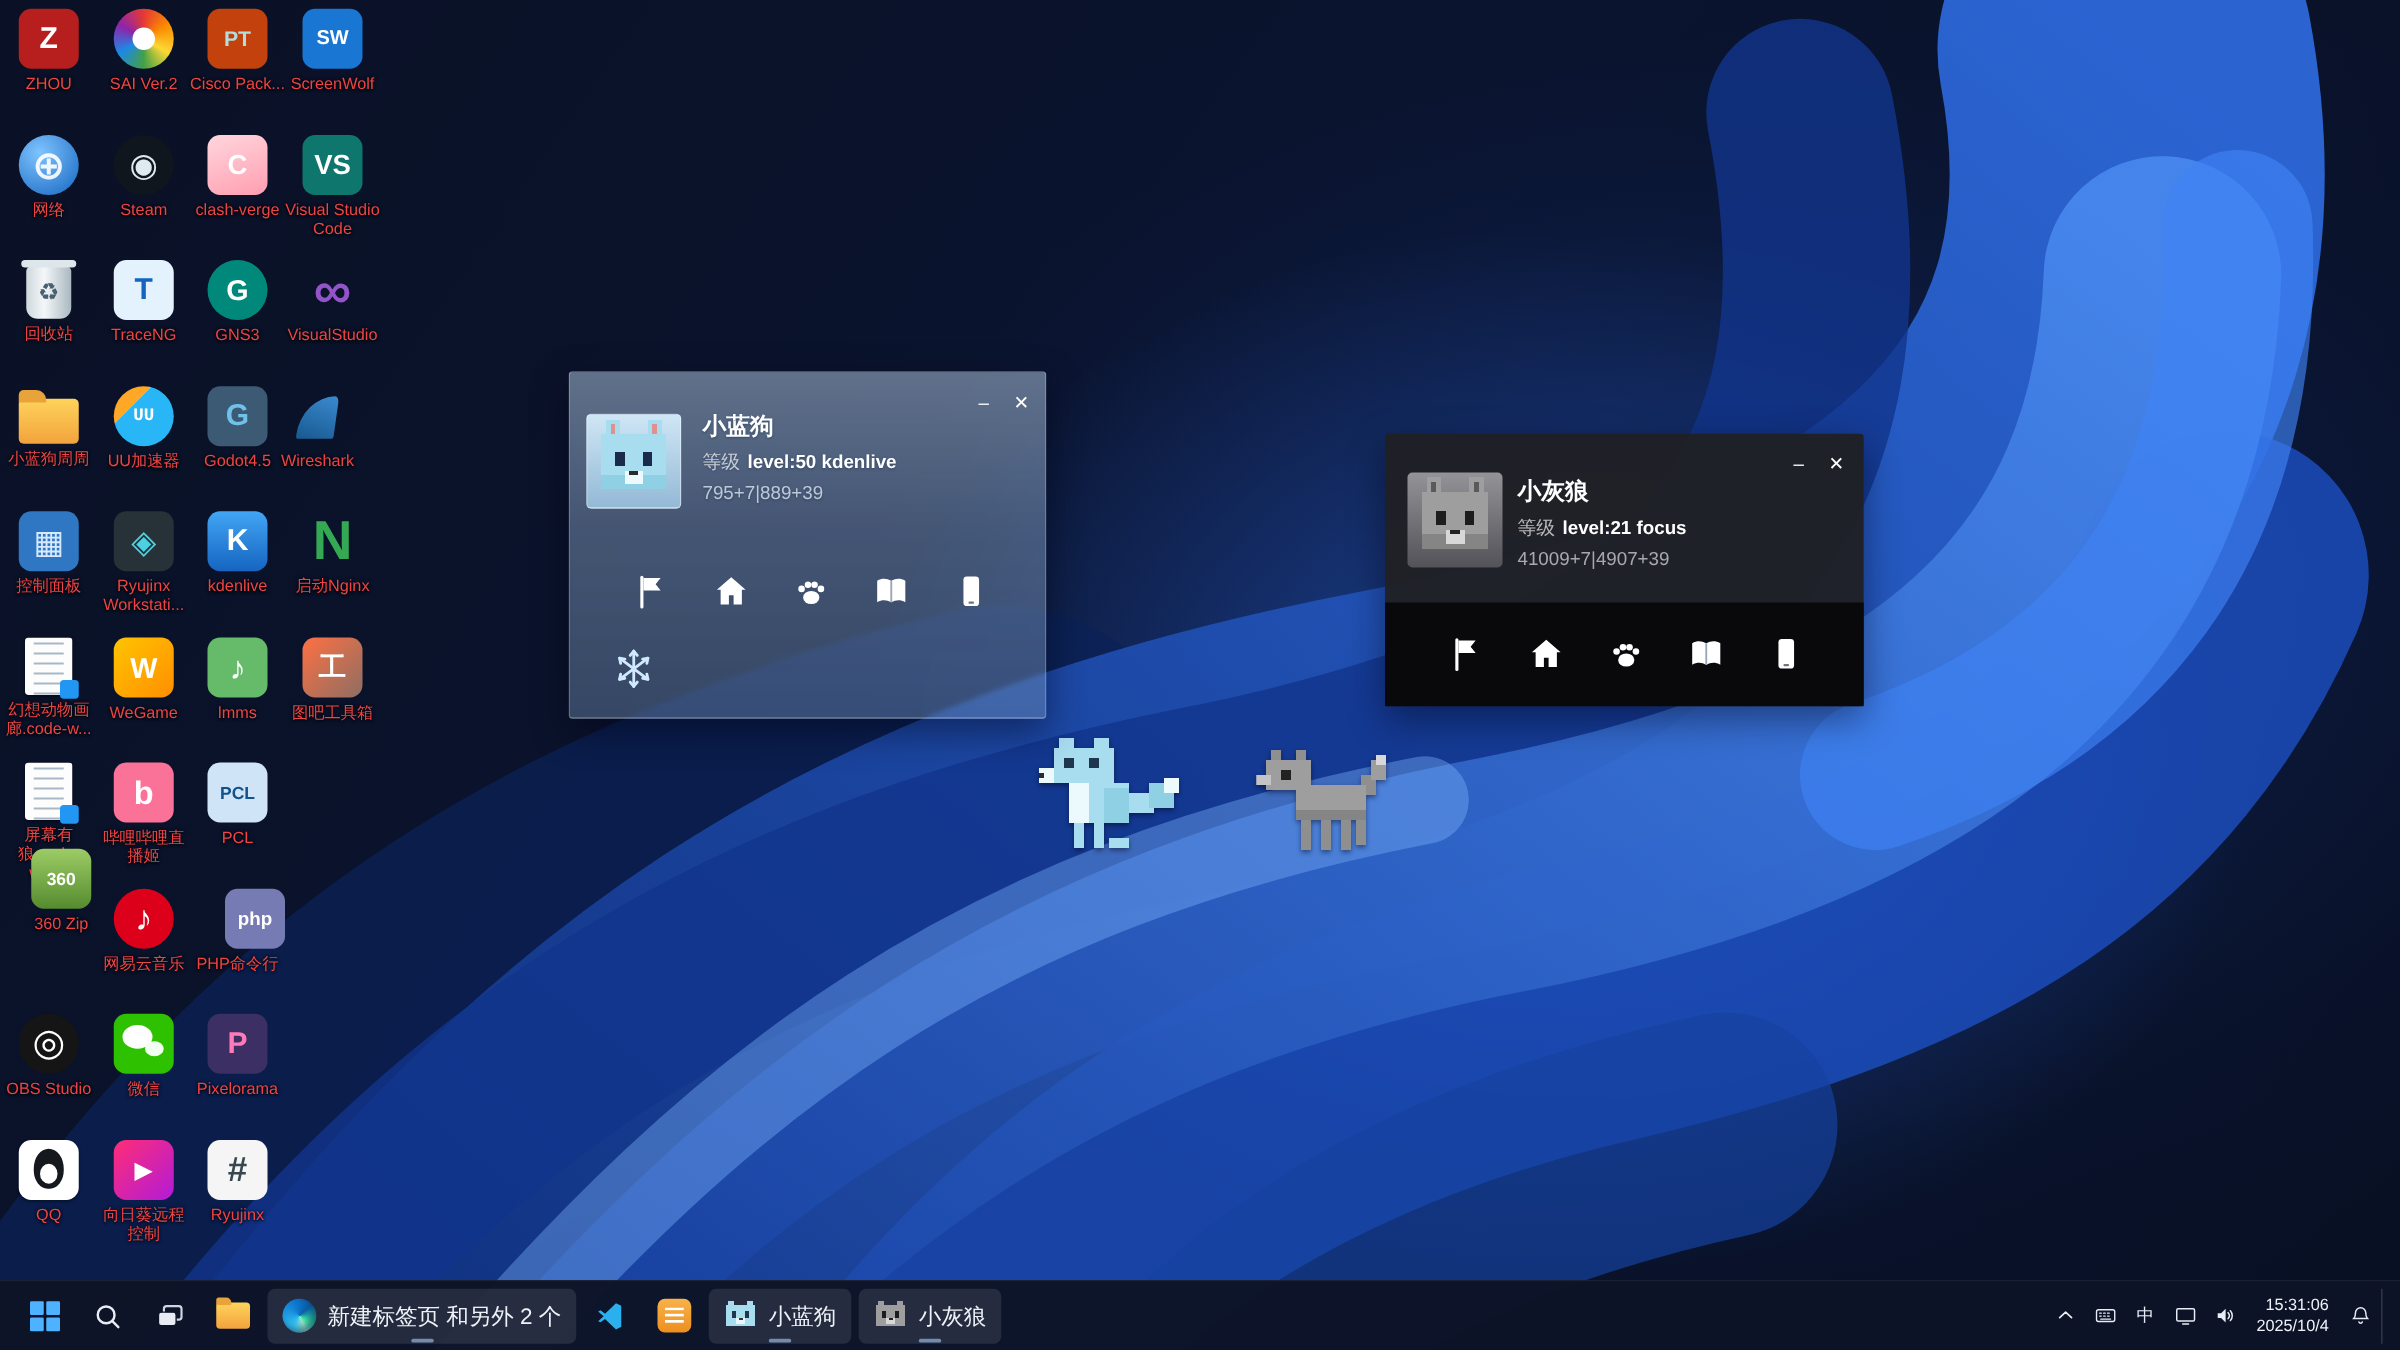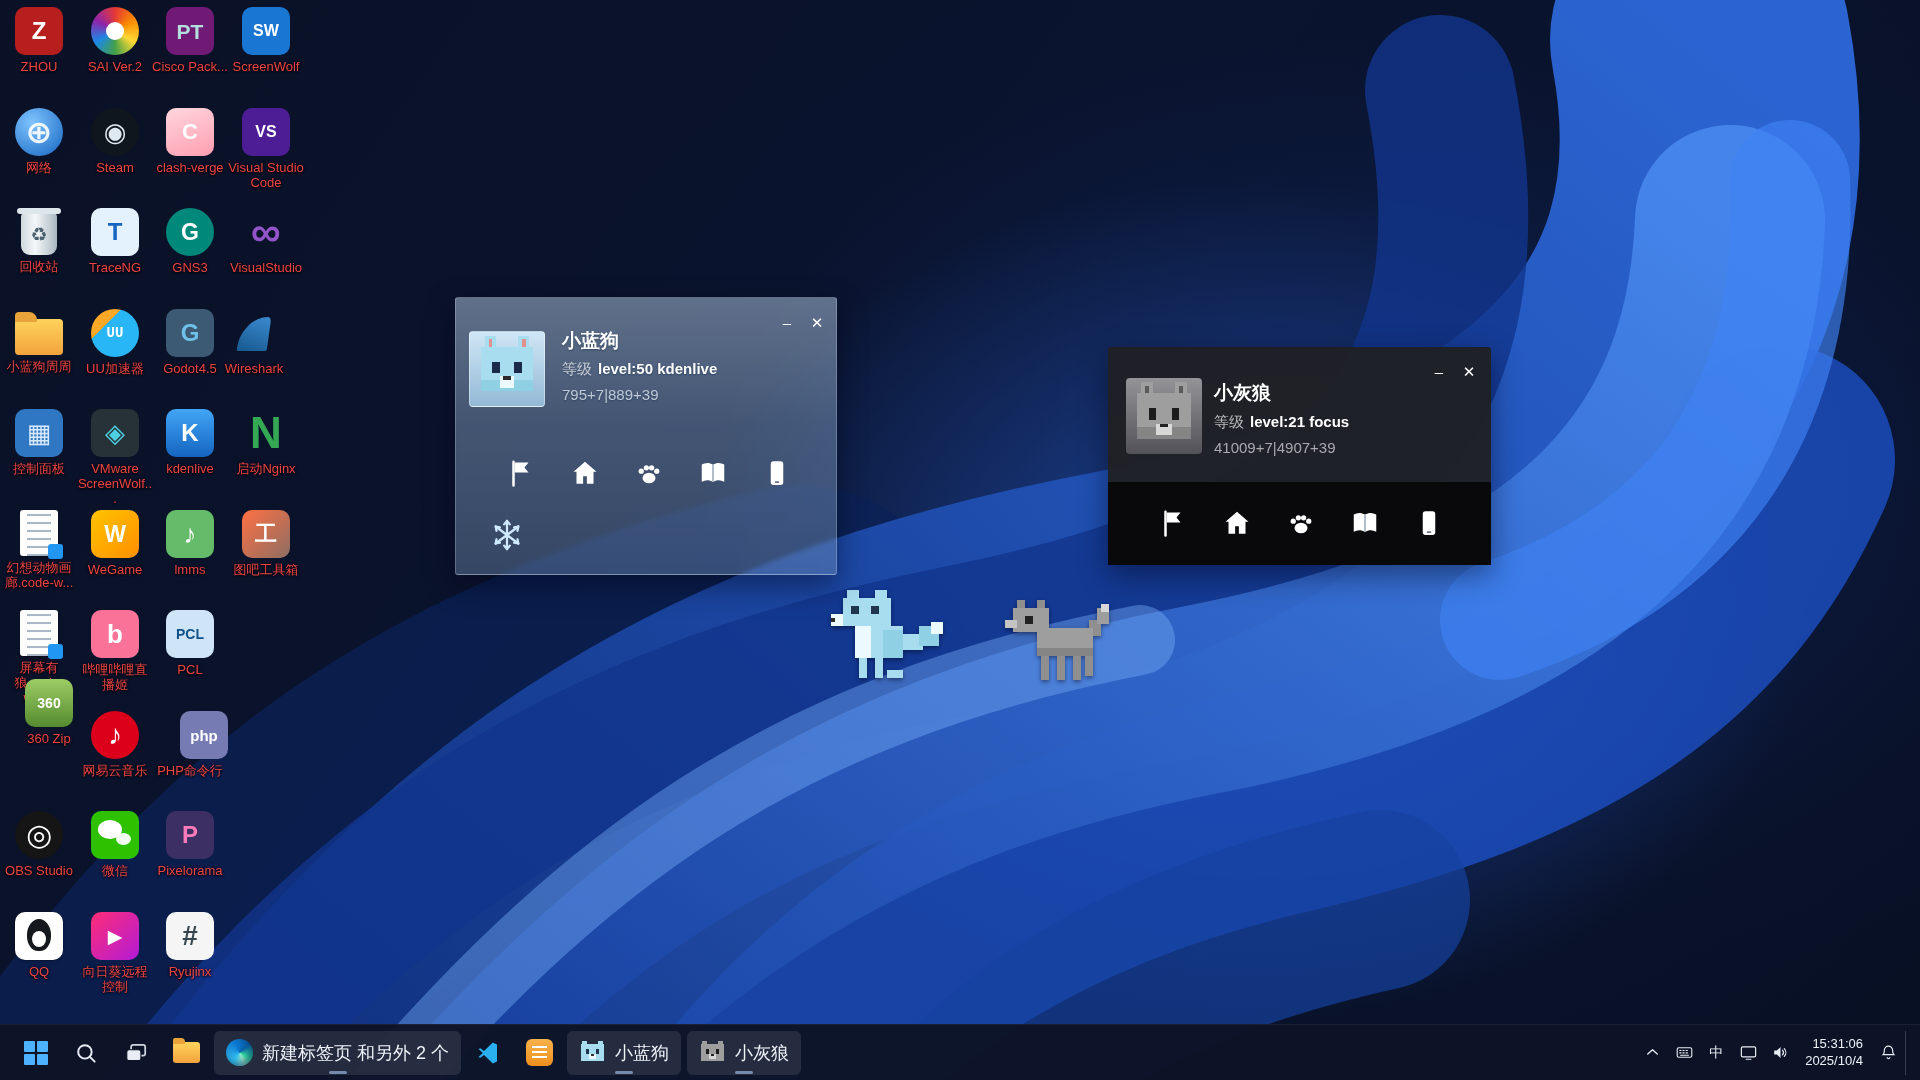--- a/index.html
+++ b/index.html
@@ -176,41 +176,41 @@
 <div class="desktop-grid" id="desktop-grid">
     <div class="di" style="left: 1px; top: 7px;">
       <div class="di-visual shape-square" style="background: rgb(183, 31, 31); color: rgb(255, 255, 255); font-size: 24px;">Z</div>
       <div class="di-label">ZHOU</div>
     </div>
     <div class="di" style="left: 77px; top: 7px;">
       <div class="di-visual shape-rainbow"></div>
       <div class="di-label">SAI Ver.2</div>
     </div>
     <div class="di" style="left: 152px; top: 7px;">
-      <div class="di-visual shape-square" style="background: #701a75; color: rgb(178, 223, 219); font-size: 21px; text-align: center;">PT</div>
+      <div class="di-visual shape-square" style="background: #c2410c; color: rgb(178, 223, 219); font-size: 17px; text-align: center;">PT</div>
       <div class="di-label">Cisco Pack...</div>
     </div>
     <div class="di" style="left: 228px; top: 7px; justify-content: flex-end;">
       <div class="di-visual shape-square" style="background: rgb(25, 118, 210); color: rgb(255, 255, 255); font-size: 16px;">SW</div>
       <div class="di-label">ScreenWolf</div>
     </div>
     <div class="di" style="left: 1px; top: 108px;">
       <div class="di-visual shape-circle" style="background: radial-gradient(circle at 35% 30%, rgb(127, 196, 255), rgb(21, 101, 192)); color: rgba(255, 255, 255, 0.9); font-size: 32px;">⊕</div>
       <div class="di-label">网络</div>
     </div>
     <div class="di" style="left: 77px; top: 108px;">
       <div class="di-visual shape-circle" style="background: rgb(16, 22, 29); color: rgb(223, 233, 242); font-size: 26px;">◉</div>
       <div class="di-label">Steam</div>
     </div>
     <div class="di" style="left: 152px; top: 108px;">
       <div class="di-visual shape-square" style="background: linear-gradient(160deg, rgb(255, 214, 222), rgb(255, 158, 176)); color: rgb(255, 255, 255); font-size: 22px;">C</div>
       <div class="di-label">clash-verge</div>
     </div>
     <div class="di" style="left: 228px; top: 108px;">
-      <div class="di-visual shape-square" style="background: #4c1d95; color: rgb(255, 255, 255); font-size: 16px;">VS</div>
+      <div class="di-visual shape-square" style="background: #0f766e; color: rgb(255, 255, 255); font-size: 22px;">VS</div>
       <div class="di-label">Visual Studio Code</div>
     </div>
     <div class="di" style="left: 1px; top: 208px;">
       <div class="di-visual shape-bin" style="color: rgb(73, 96, 110); font-size: 19px;">♻</div>
       <div class="di-label">回收站</div>
     </div>
     <div class="di" style="left: 77px; top: 208px;">
       <div class="di-visual shape-square" style="background: rgb(227, 242, 253); color: rgb(21, 101, 192); font-size: 24px;">T</div>
       <div class="di-label">TraceNG</div>
     </div>
@@ -237,21 +237,21 @@
     <div class="di" style="left: 216px; top: 309px; align-items: center;">
       <div class="di-visual shape-fin"></div>
       <div class="di-label">Wireshark</div>
     </div>
     <div class="di" style="left: 1px; top: 409px;">
       <div class="di-visual shape-square" style="background: rgb(47, 119, 194); color: rgb(214, 233, 255); font-size: 26px;">▦</div>
       <div class="di-label">控制面板</div>
     </div>
     <div class="di" style="left: 77px; top: 409px;">
       <div class="di-visual shape-square" style="background: rgb(38, 50, 56); color: rgb(77, 208, 225); font-size: 26px;">◈</div>
-      <div class="di-label">VMware ScreenWolf...</div>
+      <div class="di-label">Ryujinx Workstati...</div>
     </div>
     <div class="di" style="left: 152px; top: 409px;">
       <div class="di-visual shape-square" style="background: linear-gradient(rgb(66, 165, 245), rgb(21, 101, 192)); color: rgb(255, 255, 255); font-size: 24px;">K</div>
       <div class="di-label">kdenlive</div>
     </div>
     <div class="di" style="left: 228px; top: 409px;">
       <div class="di-visual shape-none" style="color: rgb(52, 168, 83); font-size: 44px;">N</div>
       <div class="di-label">启动Nginx</div>
     </div>
     <div class="di" style="left: 1px; top: 510px;">

